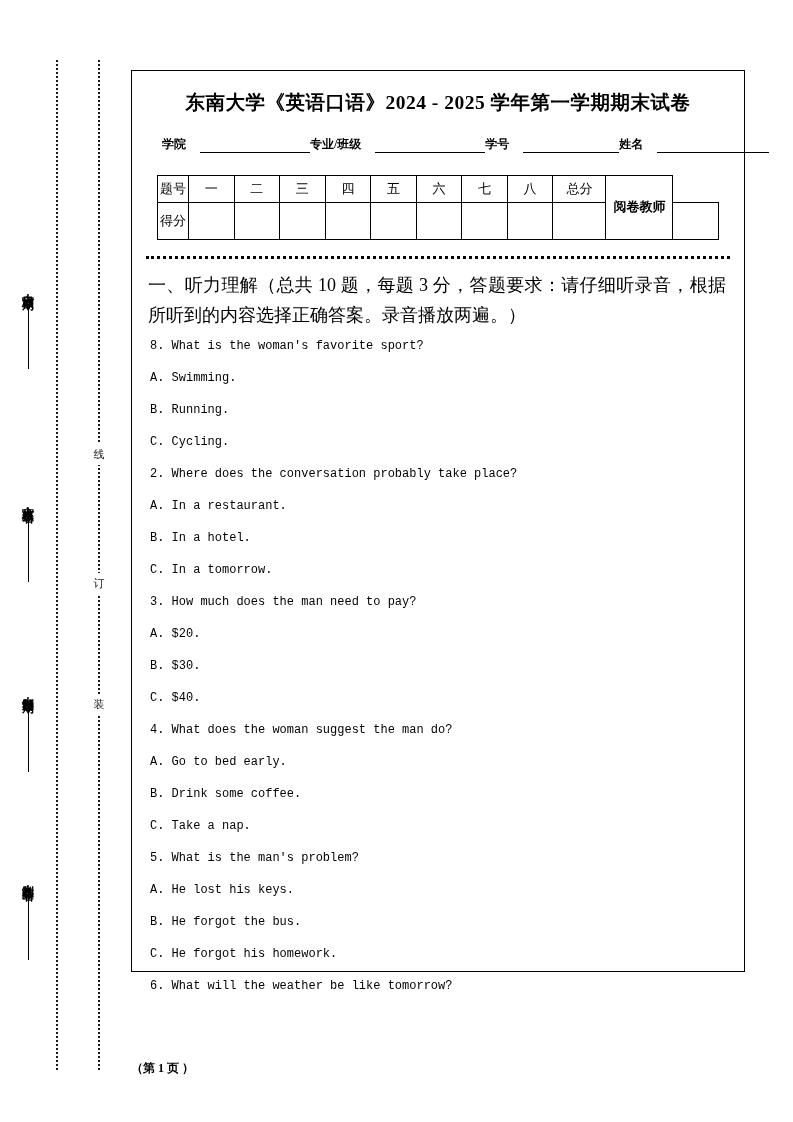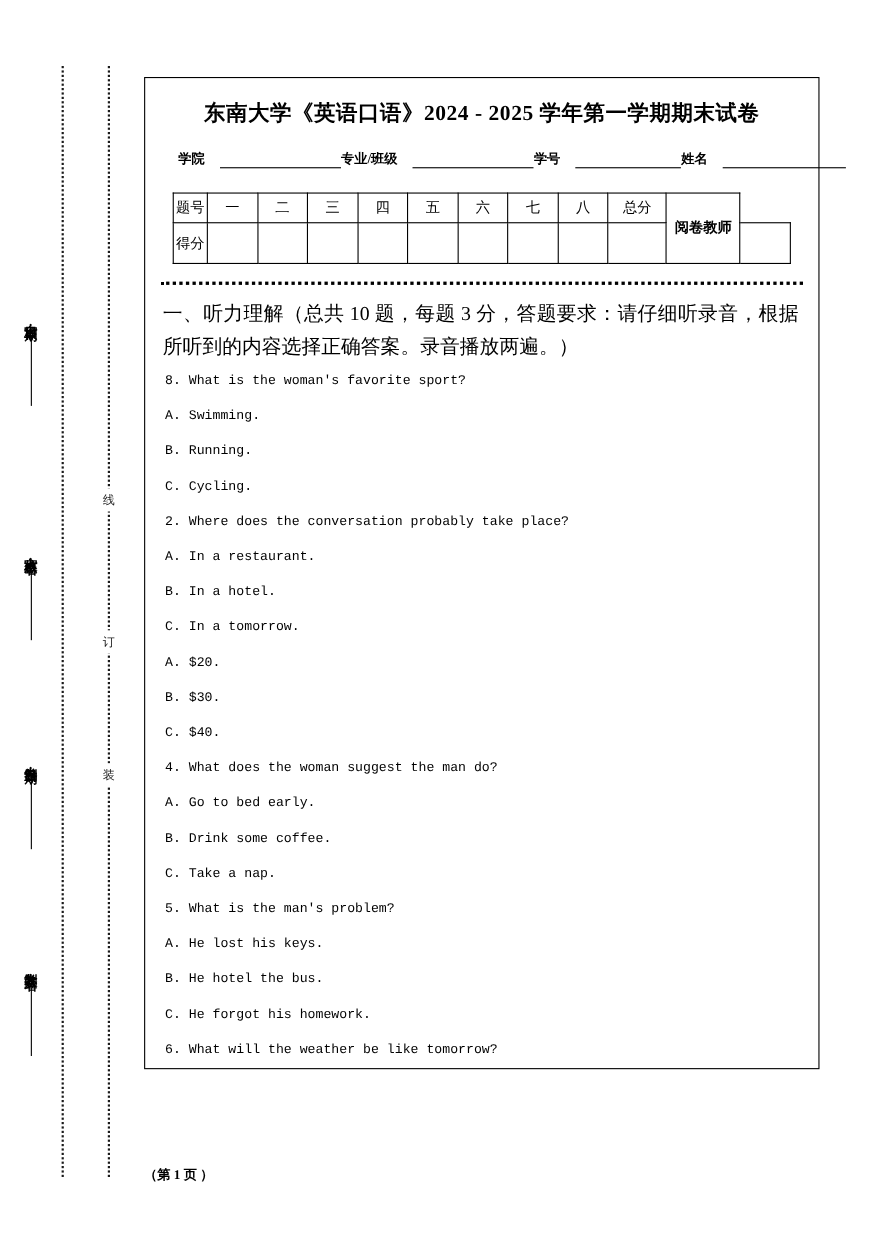--- a/index.html
+++ b/index.html
@@ -265,30 +265,31 @@
     <div class="section-inst">一、听力理解（总共 10 题，每题 3 分，答题要求：请仔细听录音，根据所听到的内容选择正确答案。录音播放两遍。）</div>
     <div id="question-list">
         <div class="qline">8. What is the woman's favorite sport?</div>
         <div class="qline opt">A. Swimming.</div>
         <div class="qline opt">B. Running.</div>
         <div class="qline opt">C. Cycling.</div>
         <div class="qline">2. Where does the conversation probably take place?</div>
         <div class="qline opt">A. In a restaurant.</div>
         <div class="qline opt">B. In a hotel.</div>
         <div class="qline opt">C. In a tomorrow.</div>
+        <div class="qline">3. How much does the man need to pay?</div>
         <div class="qline opt">A. $20.</div>
         <div class="qline opt">B. $30.</div>
         <div class="qline opt">C. $40.</div>
         <div class="qline">4. What does the woman suggest the man do?</div>
         <div class="qline opt">A. Go to bed early.</div>
         <div class="qline opt">B. Drink some coffee.</div>
         <div class="qline opt">C. Take a nap.</div>
         <div class="qline">5. What is the man's problem?</div>
         <div class="qline opt">A. He lost his keys.</div>
-        <div class="qline opt">B. He hotel the bus.</div>
+        <div class="qline opt">B. He forgot the bus.</div>
         <div class="qline opt">C. He forgot his homework.</div>
         <div class="qline">6. What will the weather be like tomorrow?</div>
       </div>
   </div>
 
 </div>
 
 <div class="footer">（第 1 页 ）</div>
 
 </body></html>

